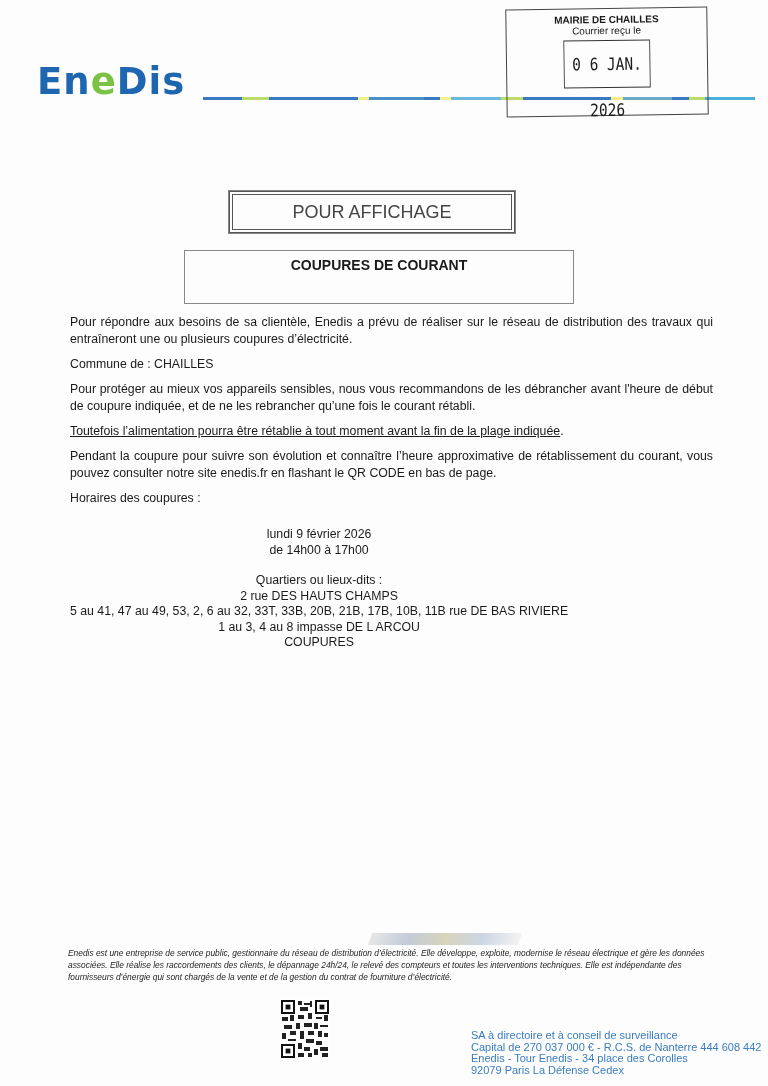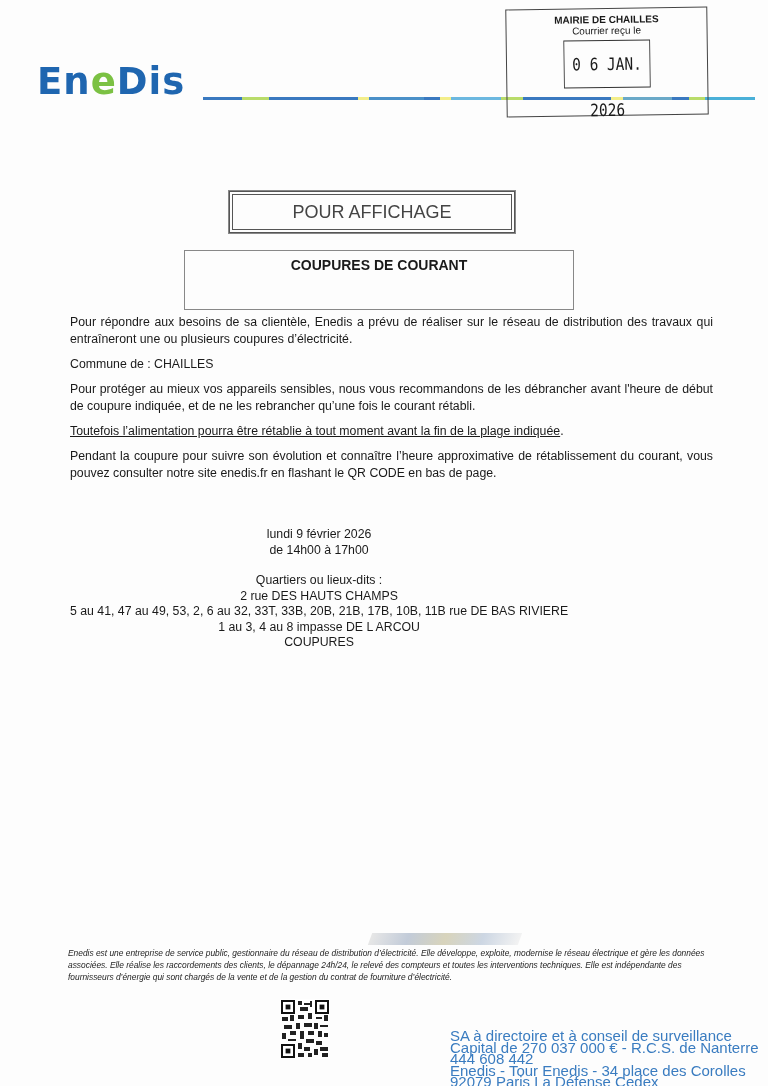--- a/index.html
+++ b/index.html
@@ -7,32 +7,32 @@
   .logo { position:absolute; left:37px; top:62px; font-family:"DejaVu Sans", sans-serif; font-weight:bold; font-size:37px; letter-spacing:1px; line-height:40px; }
   .logo .b { color:#1f66b0; }
   .logo .g { color:#7bc143; }
   .rule { position:absolute; left:203px; top:97px; width:552px; height:3px;
     background:linear-gradient(90deg,#3a79c0 0 7%,#b9dc6a 7% 12%,#3a79c0 12% 28%,#f3ee8a 28% 30%,#4a90c8 30% 40%,#3a79c0 40% 43%,#f3ee8a 43% 45%,#6cb8e0 45% 54%,#b9dc6a 54% 58%,#3a79c0 58% 74%,#f3ee8a 74% 76%,#6aa9c8 76% 85%,#3a79c0 85% 88%,#b9dc6a 88% 91%,#4ab0d8 91% 100%); }
   .stamp { position:absolute; left:506px; top:8px; width:200px; height:106px; border:1.5px solid #444; transform:rotate(-0.8deg); text-align:center; }
   .stamp .t1 { font-size:10px; font-weight:bold; margin-top:5px; }
   .stamp .t2 { font-size:10px; margin-top:0; }
   .stamp .datebox { margin:4px auto 0; width:100px; height:46px; border:1.5px solid #333; font-family:"DejaVu Sans Mono", monospace; font-size:17px; line-height:46px; transform:scaleX(0.85); }
   .box1 { position:absolute; left:229px; top:191px; width:278px; height:34px; border:4px double #555; box-shadow:0 0 0 1px #888; text-align:center; font-size:18px; font-weight:normal; color:#444; line-height:34px; }
-  .box2 { position:absolute; left:184px; top:250px; width:390px; height:60px; border:1px solid #888; text-align:center; font-size:14px; font-weight:bold; line-height:20px; padding-top:4px; box-sizing:border-box; }
+  .box2 { position:absolute; left:184px; top:250px; width:390px; height:54px; border:1px solid #888; text-align:center; font-size:14px; font-weight:bold; line-height:20px; padding-top:4px; box-sizing:border-box; }
   .body { position:absolute; left:70px; top:314px; width:643px; font-size:12.3px; line-height:17px; }
   .body p { margin:0 0 8px 0; text-align:justify; }
   .u { text-decoration:underline; }
   .sched { position:absolute; left:70px; top:527px; font-size:12.3px; line-height:15.5px; }
   .sched div { white-space:nowrap;text-align:center; }
   .legal { position:absolute; left:68px; top:947px; width:650px; font-size:8.4px; line-height:12px; font-style:italic; color:#222; }
   .smudge { position:absolute; left:370px; top:933px; width:150px; height:12px; background:linear-gradient(90deg,#ddd,#a9b6c9,#c8c2a0,#b8c6d8,#eee); opacity:0.7; transform:skewX(-20deg); }
   .qr { position:absolute; left:280px; top:999px; width:50px; height:60px; }
   .agency { position:absolute; left:68px; top:1112px; font-size:9px; line-height:12px; color:#3a7cc0; }
   .agency b { font-weight:bold; }
-  .corp { position:absolute; left:450px; top:1030px; font-size:15px; line-height:11.5px; color:#3a7cc0; }
+  .corp { position:absolute; left:471px; top:1030px; font-size:11px; line-height:11.5px; color:#3a7cc0; }
 </style>
 </head>
 <body>
 
 <div class="logo"><span class="b">En</span><span class="g">e</span><span class="b">Dis</span></div>
 <div class="rule"></div>
 
 <div class="stamp">
   <div class="t1">MAIRIE DE CHAILLES</div>
   <div class="t2">Courrier reçu le</div>
@@ -43,20 +43,21 @@
 <div class="box2">
   <div>COUPURES DE COURANT</div>
 </div>
 
 <div class="body">
   <p>Pour répondre aux besoins de sa clientèle, Enedis a prévu de réaliser sur le réseau de distribution des travaux qui entraîneront une ou plusieurs coupures d’électricité.</p>
   <p>Commune de : CHAILLES</p>
   <p>Pour protéger au mieux vos appareils sensibles, nous vous recommandons de les débrancher avant l'heure de début de coupure indiquée, et de ne les rebrancher qu’une fois le courant rétabli.</p>
   <p><span class="u">Toutefois l’alimentation pourra être rétablie à tout moment avant la fin de la plage indiquée</span><span>.</span></p>
   <p>Pendant la coupure pour suivre son évolution et connaître l’heure approximative de rétablissement du courant, vous pouvez consulter notre site enedis.fr en flashant le QR CODE en bas de page.</p>
+  <p>Horaires des coupures :</p>
 </div>
 
 <div class="sched">
   <div>lundi 9 février 2026</div>
   <div>de 14h00 à 17h00</div>
   <div style="height:15px"></div>
   <div>Quartiers ou lieux-dits :</div>
   <div>2 rue DES HAUTS CHAMPS</div>
   <div>5 au 41, 47 au 49, 53, 2, 6 au 32, 33T, 33B, 20B, 21B, 17B, 10B, 11B rue DE BAS RIVIERE</div>
   <div>1 au 3, 4 au 8 impasse DE L ARCOU</div>

